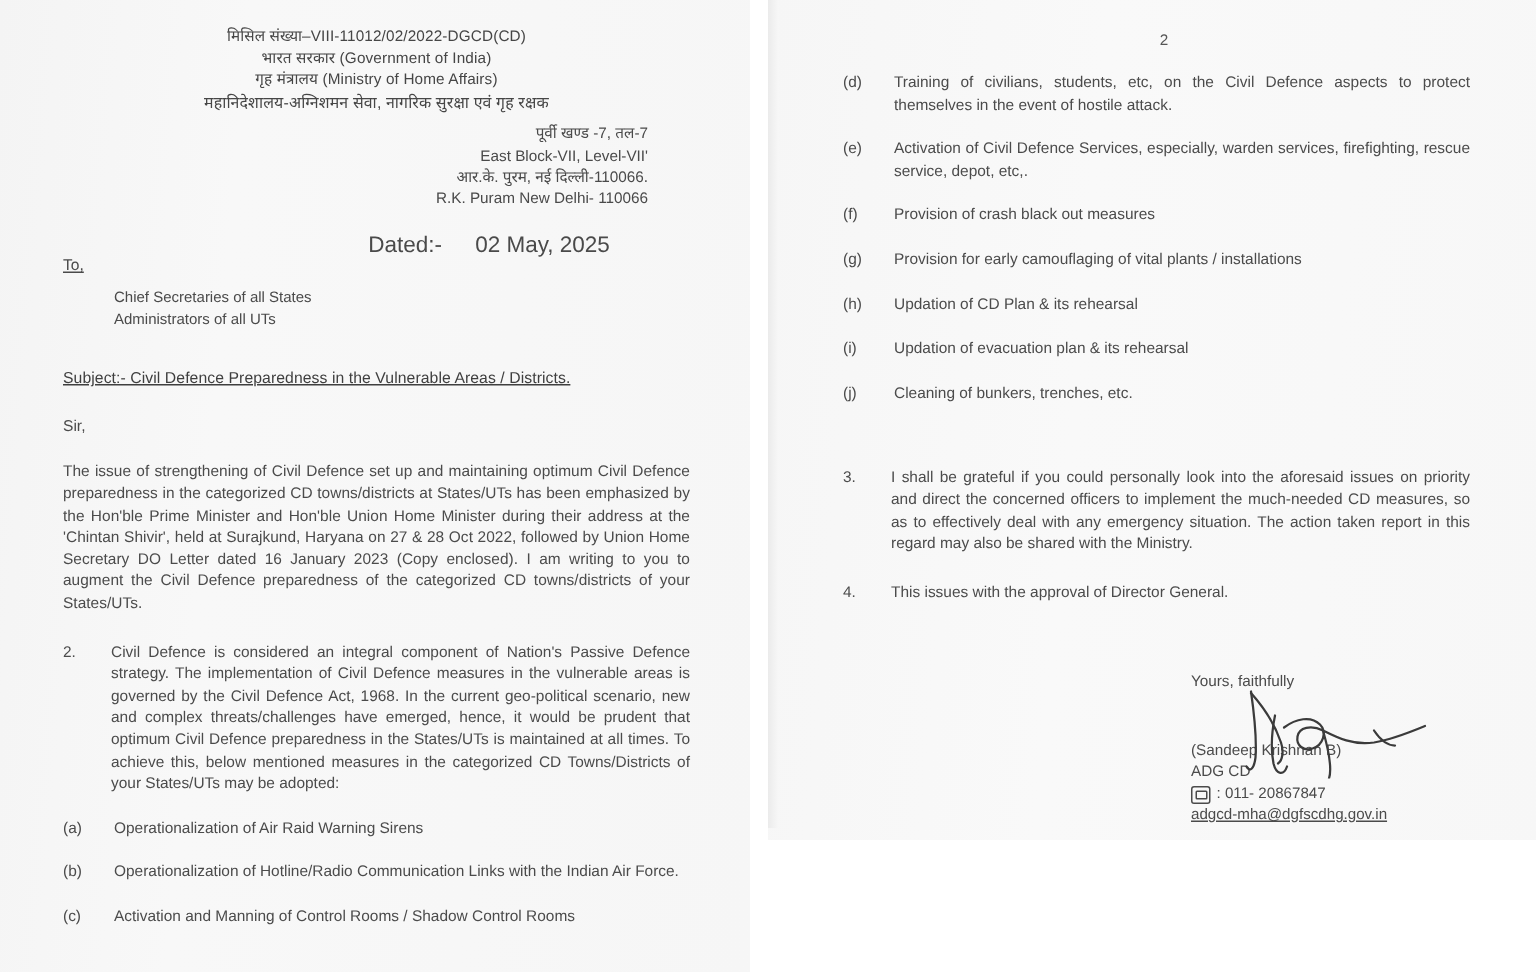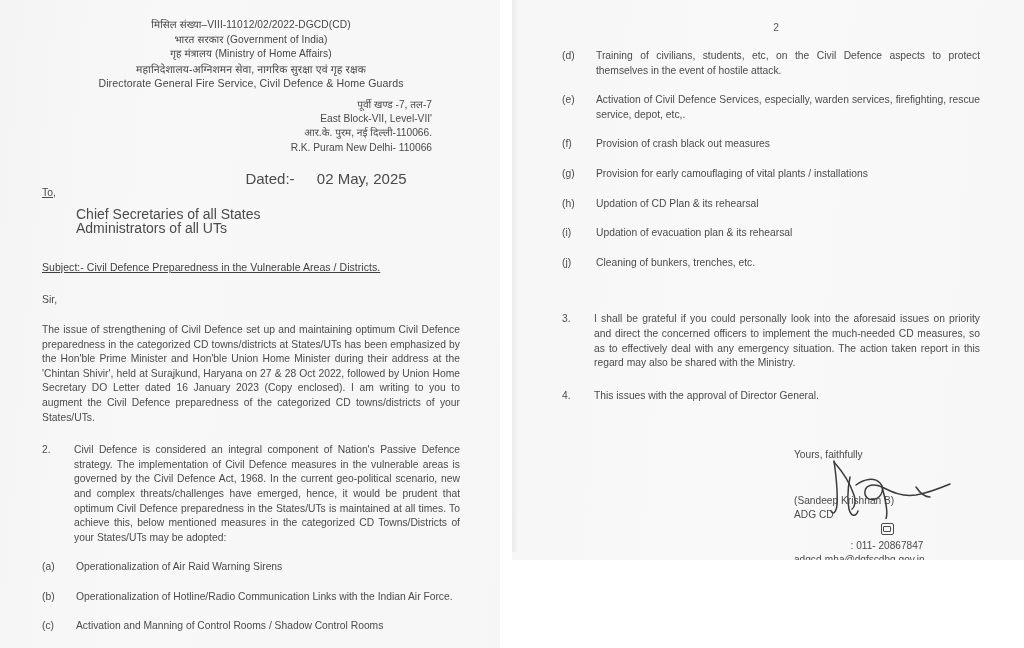--- a/index.html
+++ b/index.html
@@ -87,21 +87,21 @@
   }
   .dated .dlabel { margin-right: 18px; }
 
   .to {
     font-size: 10.4px;
     color: #4a4a4a;
     margin-top: 0;
     text-decoration: underline;
   }
   .to-list {
-    font-size: 14px;
+    font-size: 10px;
     line-height: 14.6px;
     color: #4a4a4a;
     margin-top: 9px;
     padding-left: 34px;
   }
 
   .subject {
     font-size: 10.5px;
     font-weight: normal;
     color: #3f3f3f;
@@ -186,21 +186,20 @@
     color: #4b4b4b;
   }
   .contact {
     font-size: 10.1px;
     line-height: 14px;
     color: #4b4b4b;
     display: flex;
     align-items: center;
     gap: 4px;
     margin-top: 1px;
-    flex-direction: column;
   }
   .email {
     font-size: 10.1px;
     color: #4b4b4b;
     text-decoration: underline;
     margin-top: 1px;
   }
   .phone-glyph {
     display: inline-block;
     width: 11px; height: 10px;
@@ -246,21 +245,20 @@
 
 <div class="scan">
 
   <div class="page page-left">
 
     <div class="hd">
       <div class="dev">मिसिल संख्या–VIII-11012/02/2022-DGCD(CD)</div>
       <div class="dev">भारत सरकार (Government of India)</div>
       <div class="dev">गृह मंत्रालय (Ministry of Home Affairs)</div>
       <div class="dev big">महानिदेशालय-अग्निशमन सेवा, नागरिक सुरक्षा एवं गृह रक्षक</div>
-      <div class="big">Directorate General Fire Service, Civil Defence &amp; Home Guards</div>
     </div>
 
     <div class="addr">
       <div>पूर्वी खण्ड -7, तल-7</div>
       <div>East Block-VII, Level-VII'</div>
       <div>आर.के. पुरम, नई दिल्ली-110066.</div>
       <div>R.K. Puram New Delhi- 110066</div>
     </div>
 
     <div class="dated">

